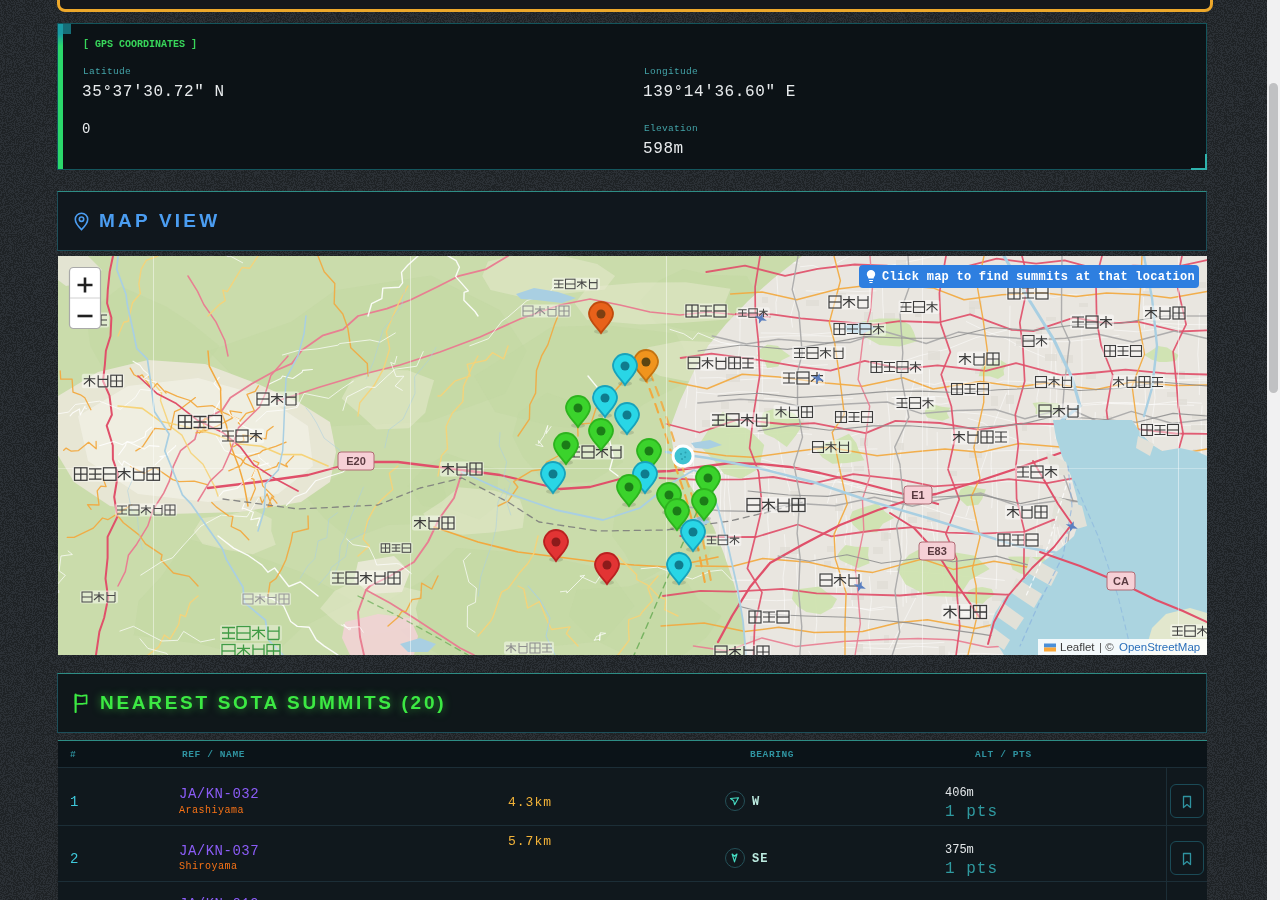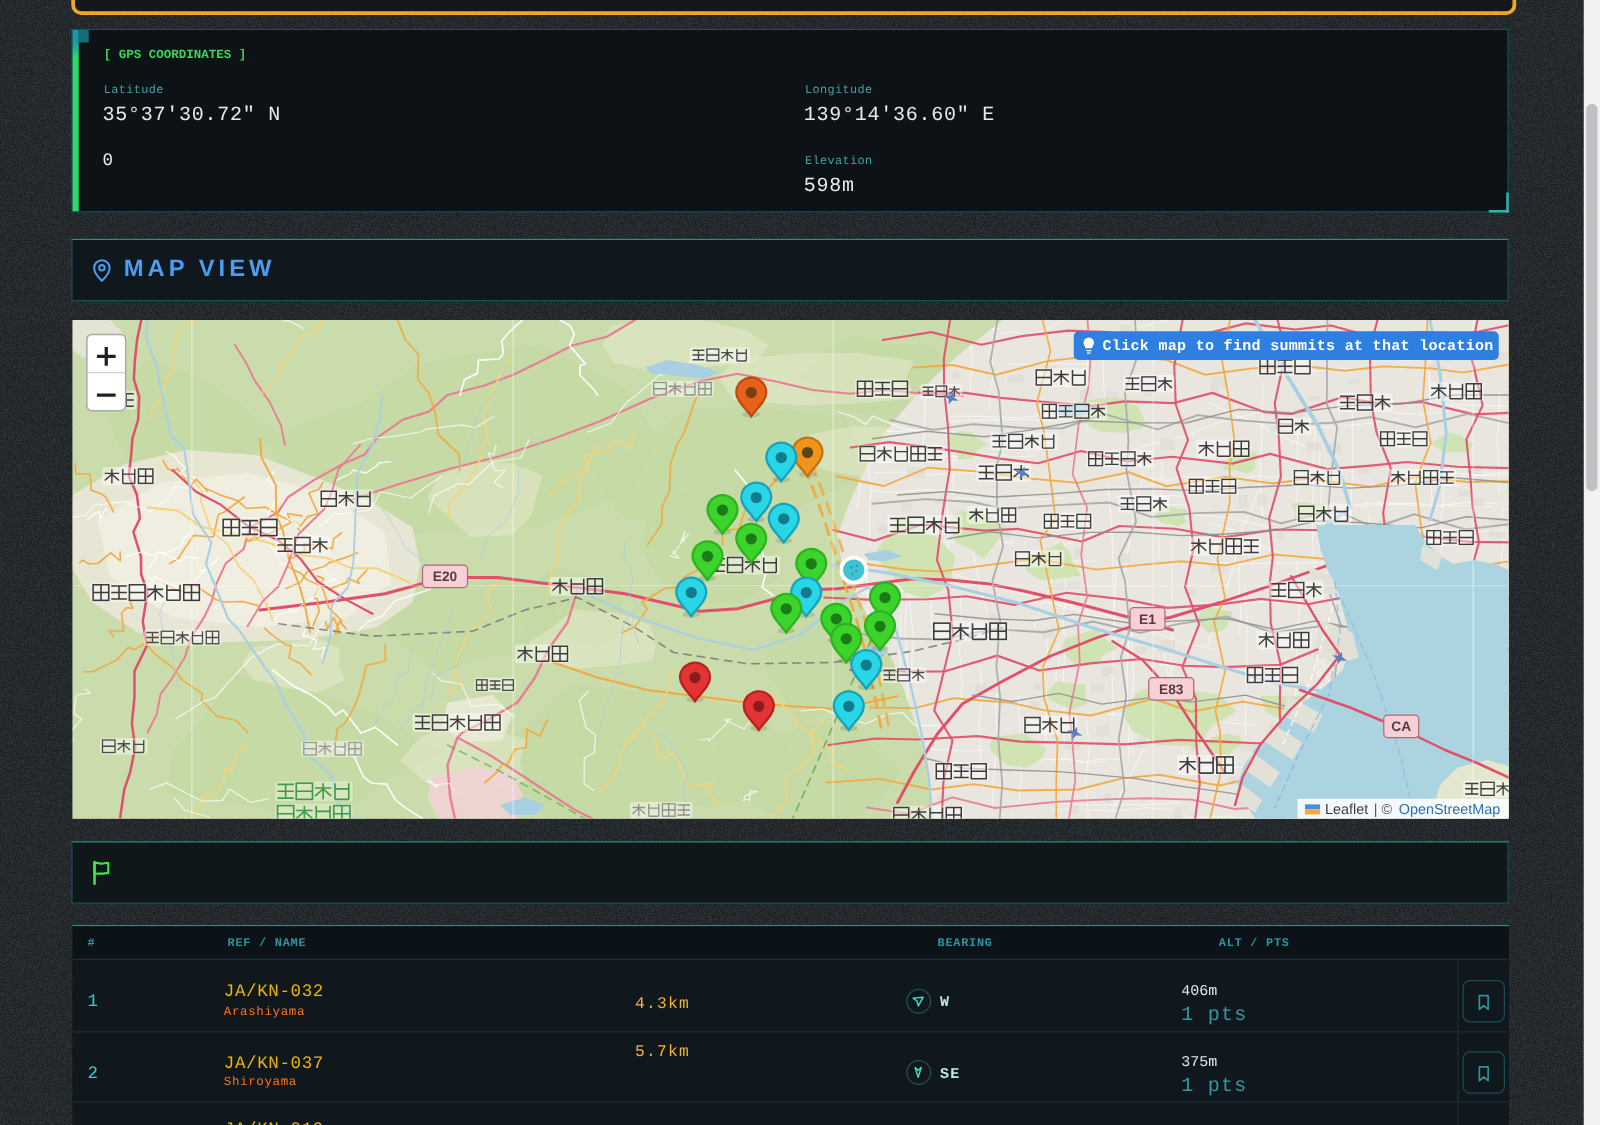--- a/index.html
+++ b/index.html
@@ -15,36 +15,36 @@
   
   .gps{top:23px;height:147px;background:#0c1216;border:1px solid #14555c;box-sizing:border-box;}
   .gps .bar{position:absolute;left:0;top:0;width:5px;height:100%;background:linear-gradient(180deg,#1a9aa4 0,#1a9aa4 10px,#2bd86b 22px,#2bd86b 100%);}
   .gps .cornertl{position:absolute;left:5px;top:0;width:8px;height:10px;background:#156e78;}
   .gps .cornerbr{position:absolute;right:-1px;bottom:-1px;width:14px;height:14px;border-right:2px solid #2fb3ad;border-bottom:2px solid #2fb3ad;}
   .gps h3{margin:0;position:absolute;left:25px;top:15px;font-size:10px;font-weight:bold;color:#38d65a;letter-spacing:0;}
   .glabel{position:absolute;font-size:9.5px;color:#43a3a8;letter-spacing:0.3px;}
   .gval{position:absolute;font-size:16px;color:#e8ebed;letter-spacing:0.6px;}
   .gval2{position:absolute;font-size:14px;color:#e8ebed;}
   
-  .sect{height:50px;background:#10171d;border:1px solid #1d4f5a;border-top:1px solid #2e8d85;box-sizing:border-box;display:flex;align-items:center;}
+  .sect{height:60px;background:#10171d;border:1px solid #1d4f5a;border-top:1px solid #2e8d85;box-sizing:border-box;display:flex;align-items:center;}
   .sect.mapv{top:191px;}
   .sect.summ{top:673px;background:#0f171a;}
   .sect .ttl{font-family:"Liberation Sans",sans-serif;font-weight:bold;font-size:19px;letter-spacing:3.2px;}
   .mapv .ttl{color:#4b9df1;}
   .summ .ttl{color:#3ce943;text-shadow:0 0 8px rgba(60,233,67,.6);letter-spacing:2.7px;}
   
   .mapwrap{position:absolute;left:58px;top:256px;width:1149px;height:399px;z-index:2;background:#cde0af;overflow:hidden;}
   
   .tbl{position:absolute;left:58px;top:740px;width:1149px;height:160px;z-index:2;background:#0e161b;border-top:1px solid #2e8d85;overflow:hidden;}
   .thead{position:absolute;left:0;top:0;width:100%;height:26px;background:#0b1318;color:#2f93a0;font-size:9.5px;font-weight:bold;letter-spacing:0.6px;}
   .thead span{position:absolute;top:8px;}
   .trow{position:absolute;left:0;width:100%;background:#10181d;border-top:1px solid #1c2e37;box-sizing:border-box;}
   .trow div{position:absolute;}
   .c-num{color:#3ec8da;font-size:14px;}
-  .r1{color:#eab308;font-size:14px;letter-spacing:0.5px;}
+  .r1{color:#8b5cf6;font-size:14px;letter-spacing:0.5px;}
   .r2{color:#f97316;font-size:10px;letter-spacing:0.5px;}
   .c-dist{color:#f2b238;font-size:13px;letter-spacing:1px;}
   .c-bear{color:#bcebe0;font-size:12px;font-weight:bold;letter-spacing:1px;}
   .a1{color:#e2e6e8;font-size:12px;font-family:Liberation Mono, monospace;}
   .a2{color:#2f9aa0;font-size:16px;letter-spacing:1px;}
   .vsep{position:absolute;left:1108px;top:0;bottom:0;width:0;border-left:1px solid #1c2e37;}
   .bkbtn{width:34px;height:34px;border:1px solid #1b4b57;border-radius:6px;box-sizing:border-box;}
   .bearing-ic{width:20px;height:20px;border:1.3px solid #245058;border-radius:50%;box-sizing:border-box;}
   
   .sbtrack{position:absolute;right:0;top:0;width:13px;height:900px;background:#f1f1f2;z-index:5;}
@@ -1357,20 +1357,21 @@
         <text x="1041" y="395" font-family="Liberation Sans" font-size="11.5" fill="#555">| ©</text>
         <text x="1061" y="395" font-family="Liberation Sans" font-size="11.5" fill="#2a6fba">OpenStreetMap</text>
       </g>
     </svg></div>
 
 <div class="col sect summ">
   <svg style="margin-left:15px;" width="17" height="20" viewBox="0 0 17 20">
       <path d="M2.6 19 V1.6" stroke="#3ce943" stroke-width="2.1" stroke-linecap="round"></path>
       <path d="M2.6 2.6 C4.8 1.6 6.5 3.2 8.6 3.0 C10.6 2.8 11.8 1.9 13.6 2.4 L13.6 10.6 C11.6 10.1 10.2 11.1 8.2 10.9 C6.2 10.7 4.6 11.4 2.6 10.7 Z" fill="none" stroke="#3ce943" stroke-width="1.7" stroke-linejoin="round"></path>
     </svg>
+  <span class="ttl" style="margin-left:10px;">NEAREST SOTA SUMMITS (20)</span>
 </div>
 
 <div class="tbl">
   <div class="thead">
     <span style="left:12px;">#</span>
     <span style="left:124px;">REF / NAME</span>
     <span style="left:454px;margin-top:30px;">DISTANCE</span>
     <span style="left:692px;">BEARING</span>
     <span style="left:917px;">ALT / PTS</span>
   </div>

